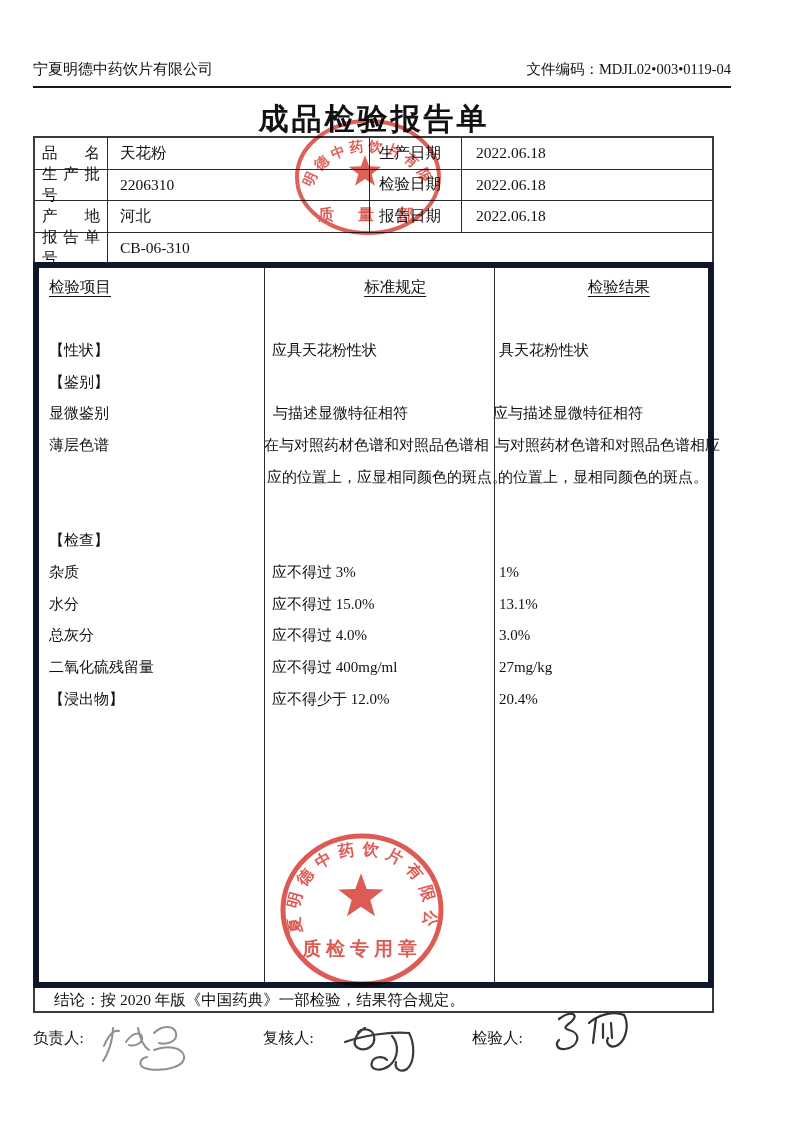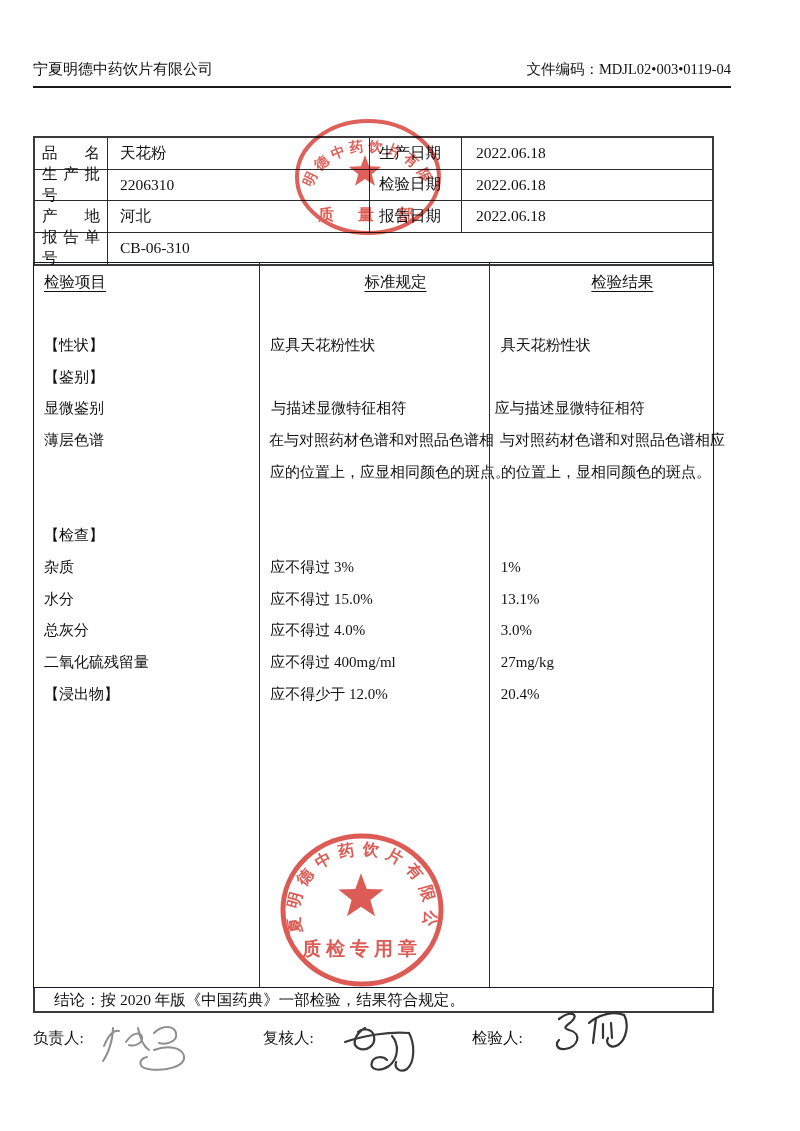--- a/index.html
+++ b/index.html
@@ -18,21 +18,21 @@
   .inforow:last-child{border-bottom:none;}
   .inforow > div{box-sizing:border-box;display:flex;align-items:center;font-size:15.5px;}
   .ilabel{width:73px;border-right:1px solid #2b2b2b;padding:0 7px;}
   .ilabel span{width:100%;text-align:justify;text-align-last:justify;display:inline-block;}
   .ivalue{width:262px;padding-left:12px;border-right:1px solid #2b2b2b;}
   .idlabel{width:92px;padding-left:9px;border-right:1px solid #2b2b2b;}
   .idvalue{flex:1;padding-left:14px;}
   .inforow.full .ivalue{flex:1;border-right:none;}
   
   .insp{position:absolute;left:33px;top:262px;width:681px;height:726px;
-        border:1px solid #0f172a;box-sizing:border-box;}
+        border:6px solid #0f172a;box-sizing:border-box;}
   .vline{position:absolute;top:0;bottom:0;width:1px;background:#2b2b2b;}
   .vl1{left:225px;} .vl2{left:455px;}
   .ihead{display:flex;height:67px;box-sizing:border-box;padding-top:9px;}
   .ihead > div{box-sizing:border-box;font-size:15.5px;padding-left:43px;}
   .ihead .h1{width:226px;padding-left:10px;}
   .ihead .h2{width:230px;text-align:center;}
   .ihead .h3{width:225px;text-align:center;}
   .ihead u{text-decoration:underline;text-underline-offset:4px;}
   .irow{display:flex;height:31.7px;}
   .icell{box-sizing:border-box;font-size:15px;line-height:31.7px;white-space:nowrap;overflow:visible;}
@@ -57,20 +57,21 @@
 </head>
 <body>
 
 <div class="page">
 
   <div class="hdr">
     <span class="co">宁夏明德中药饮片有限公司</span>
     <span class="code">文件编码：MDJL02•003•0119-04</span>
   </div>
 
+  <div class="title">成品检验报告单</div>
 
   <div class="info">
     <div class="inforow">
       <div class="ilabel">
           <span>品名</span>
         </div>
       <div class="ivalue">天花粉</div>
       <div class="idlabel">生产日期</div>
       <div class="idvalue">2022.06.18</div>
     </div>

